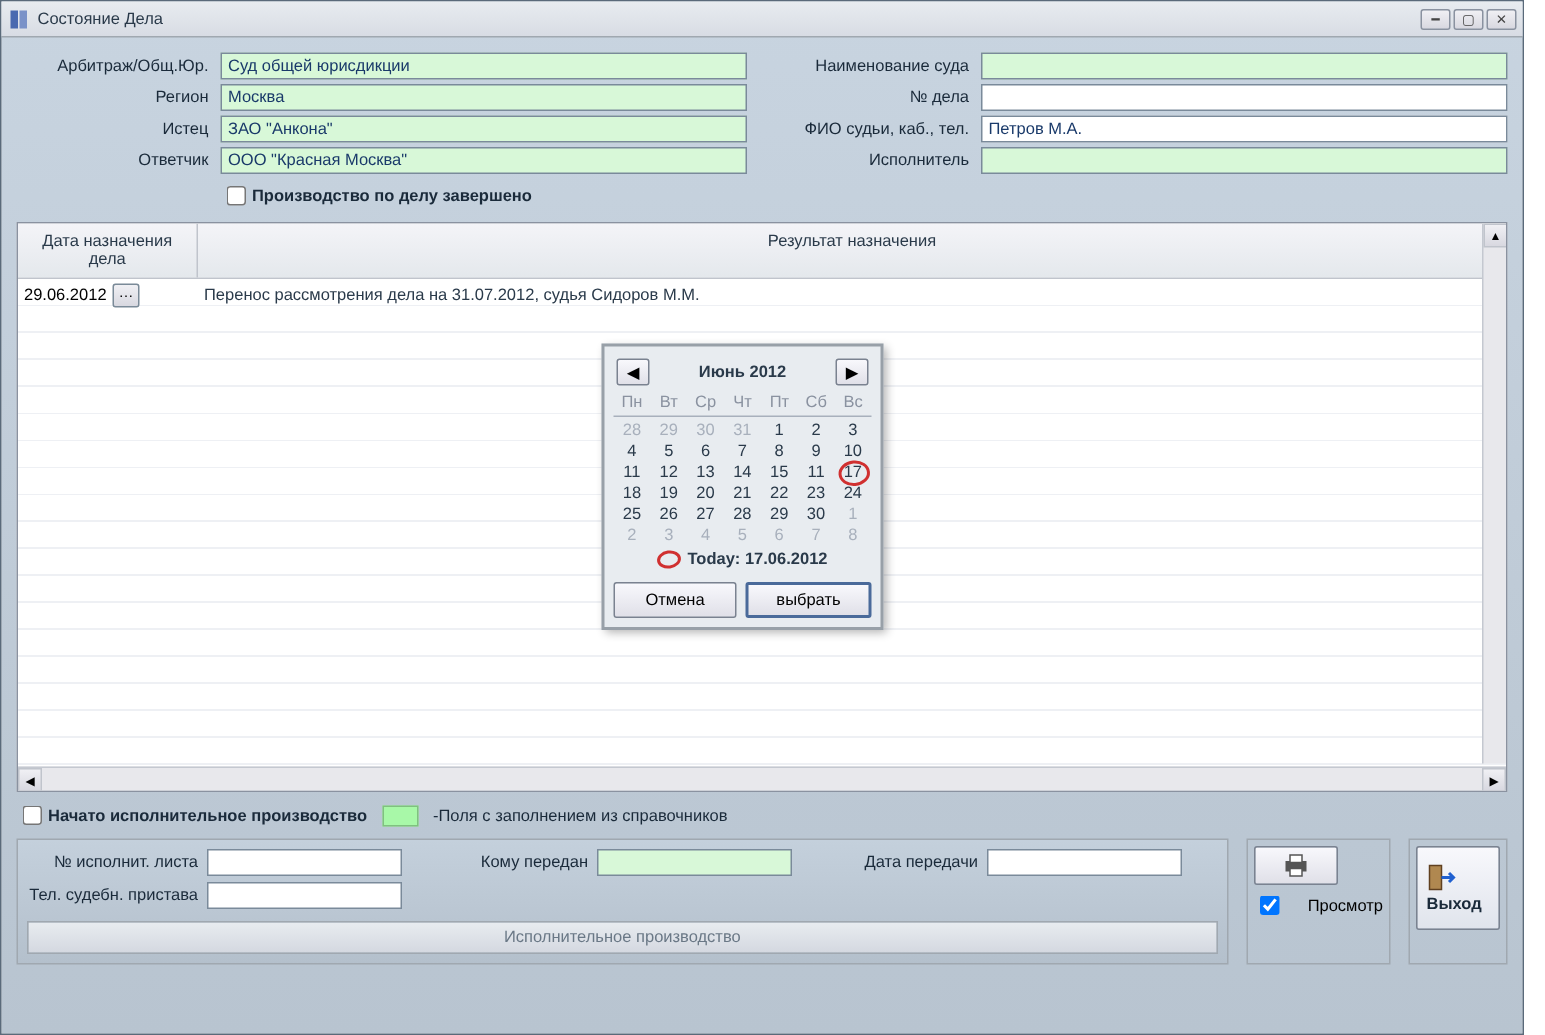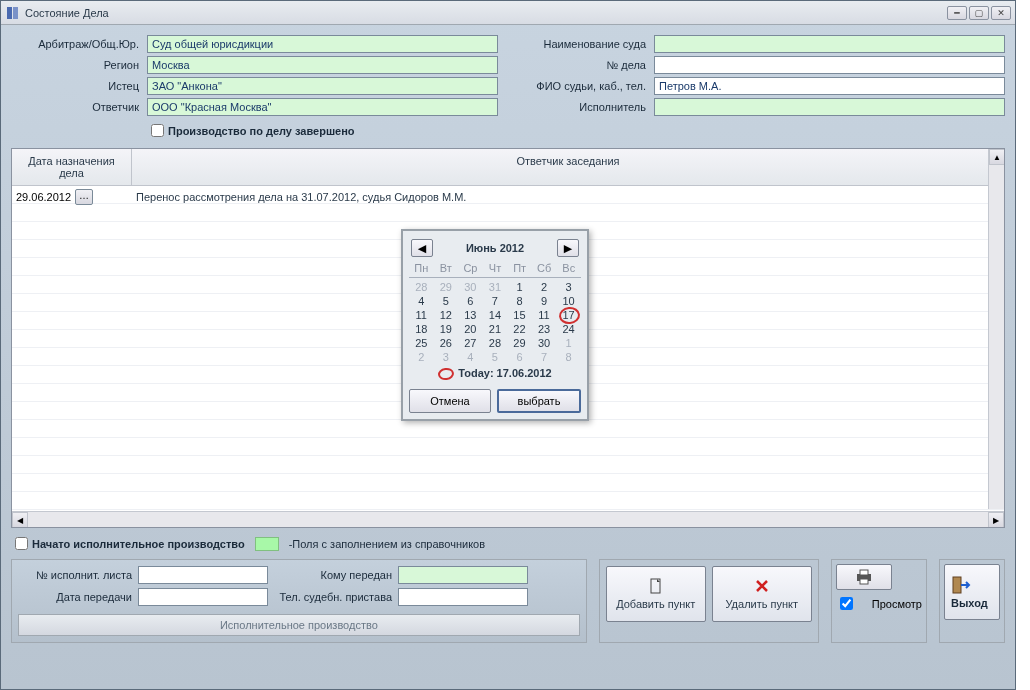--- a/index.html
+++ b/index.html
@@ -142,21 +142,21 @@
         <div class="form-row">
             <div class="form-label">Исполнитель</div>
             <input class="form-input green" value="" style="">
           </div>
       </div>
     </div>
 
     <div class="grid-area">
       <div class="grid-header">
         <div class="grid-header-cell gh-date">Дата назначения дела</div>
-        <div class="grid-header-cell gh-result">Ответчик заседания</div>
+        <div class="grid-header-cell gh-result">Результат назначения</div>
       </div>
       <div class="grid-body" id="grid-body">
           <div class="grid-row">
             <div class="grid-cell gc-date">
               <span>29.06.2012</span>
               <span class="date-btn">…</span>
             </div>
             <div class="grid-cell gc-result">Перенос рассмотрения дела на 31.07.2012, судья Сидоров М.М.</div>
           </div>
         </div>
@@ -196,35 +196,20 @@
               <input class="exec-input" style="">
             </div>
           <div class="exec-row">
               <div class="exec-label">Тел. судебн. пристава</div>
               <input class="exec-input" style="">
             </div>
         </div>
         <div class="exec-title-bar">Исполнительное производство</div>
       </div>
 
-      <div class="action-box">
-        <button class="action-btn">
-          <svg viewBox="0 0 16 16">
-              <rect x="3" y="1" width="9" height="14" fill="none" stroke="#444"></rect>
-              <path d="M9 1 L12 4 L9 4 Z" fill="#444"></path>
-            </svg>
-          <span>Добавить пункт</span>
-        </button>
-        <button class="action-btn">
-          <svg viewBox="0 0 16 16">
-              <path d="M3 3 L13 13 M13 3 L3 13" stroke="#d02020" stroke-width="2.5"></path>
-            </svg>
-          <span>Удалить пункт</span>
-        </button>
-      </div>
 
       <div class="right-utils">
         <button class="print-btn">
           <svg width="18" height="16" viewBox="0 0 18 16">
               <rect x="2" y="5" width="14" height="7" fill="#555"></rect>
               <rect x="5" y="1" width="8" height="5" fill="#fff" stroke="#555"></rect>
               <rect x="5" y="10" width="8" height="5" fill="#fff" stroke="#555"></rect>
             </svg>
         </button>
         <div class="preview-check">

